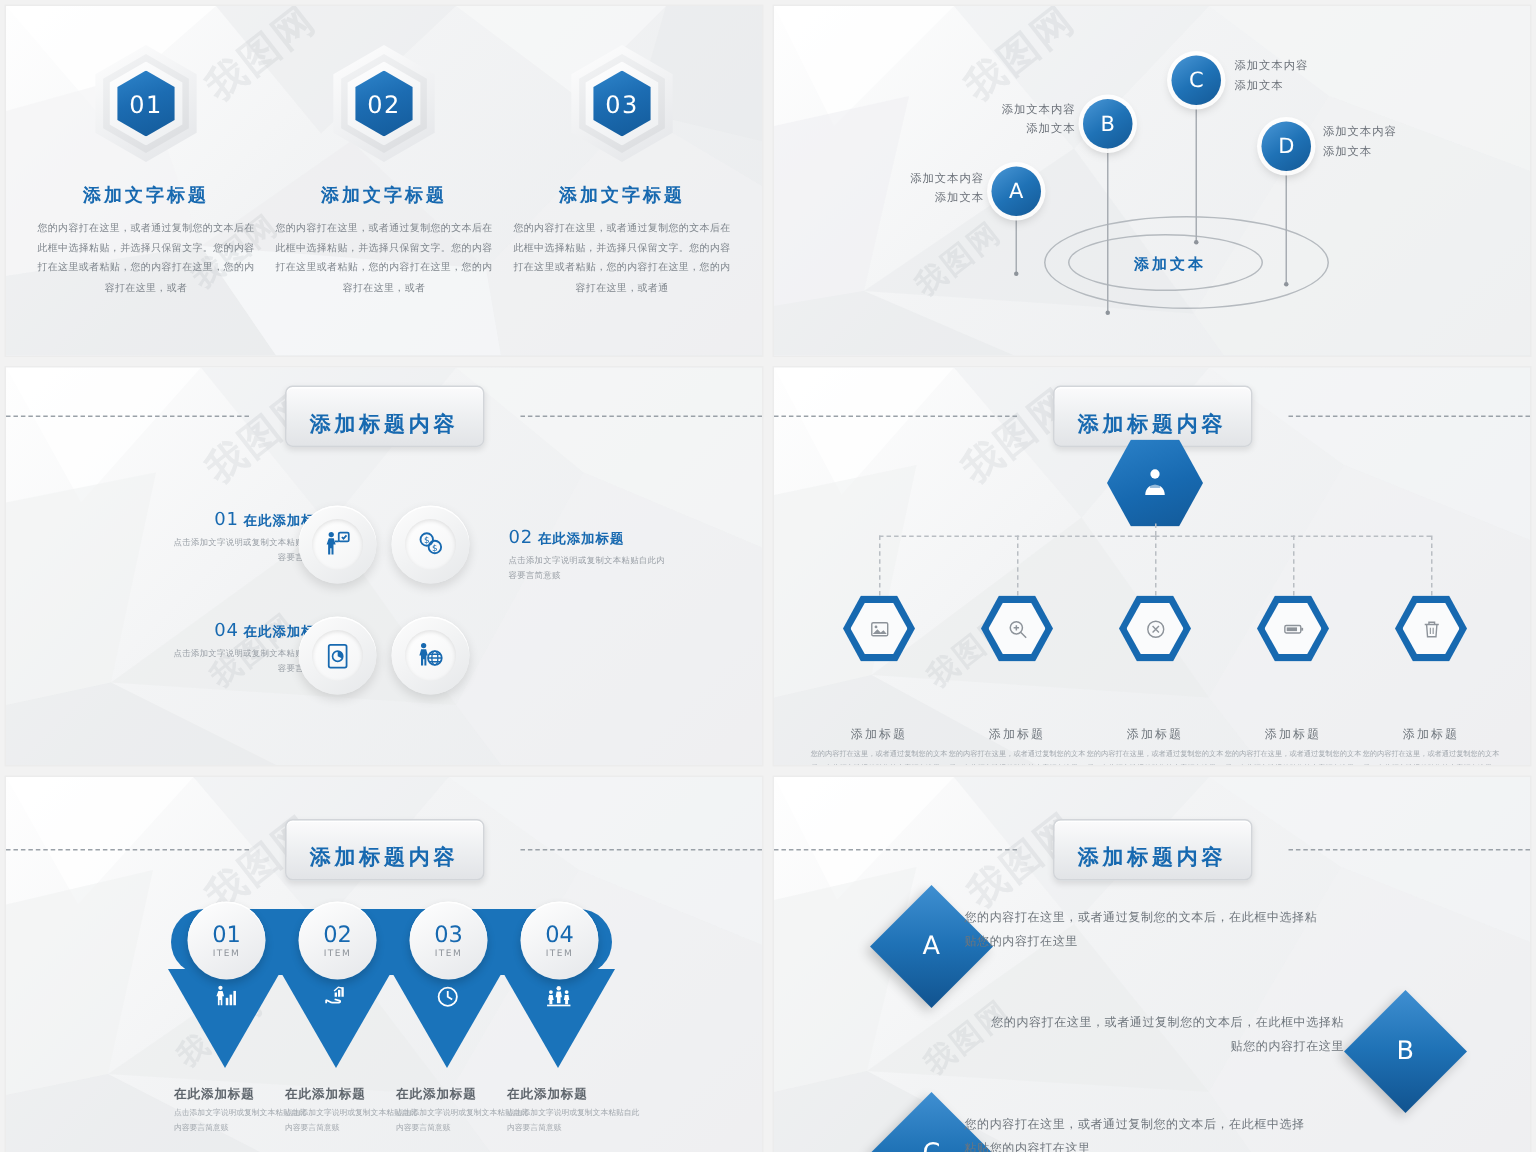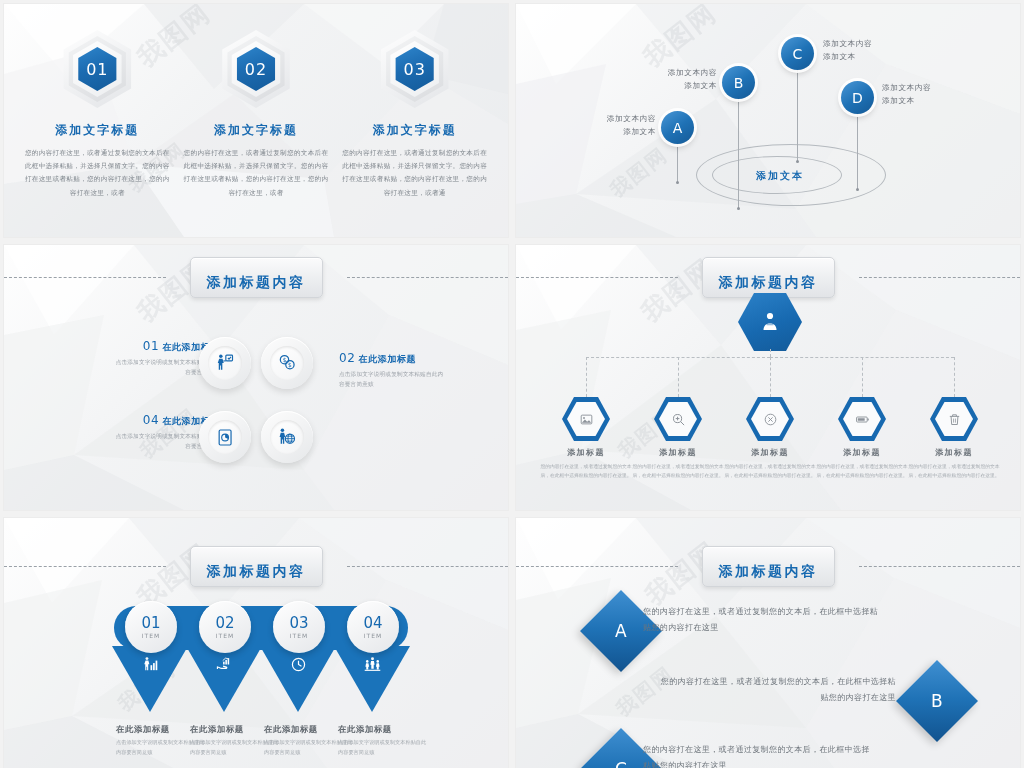--- a/index.html
+++ b/index.html
@@ -119,21 +119,21 @@
   }
   .hexout svg { position:relative; z-index:2; }
   .hexsolid {
     position:absolute; width:64px; height:58px;
     background:linear-gradient(160deg,#2b81c8 0%,#1769b0 55%,#135a99 100%);
     clip-path: polygon(25% 0%, 75% 0%, 100% 50%, 75% 100%, 25% 100%, 0% 50%);
     display:flex; align-items:center; justify-content:center;
     filter: drop-shadow(0 3px 5px rgba(0,0,0,.22));
   }
   .s4-item { position:absolute; width:96px; text-align:center; }
-  .s4-item h4 { color:#6e757c; font-size:8px; font-weight:bold; letter-spacing:1.4px; }
+  .s4-item h4 { color:#6e757c; font-size:8px; font-weight:normal; letter-spacing:1.4px;margin-top:37px; }
   .s4-item p { margin-top:4px; color:#a3a9af; font-size:4.8px; line-height:1.9; }
   .conn { position:absolute; border-color:#b9bec3; border-style:dashed; }
 
   
   .s5-bar { position:absolute; background:#1a73ba; }
   .tri {
     position:absolute; width:76px; height:66px; background:#1a73ba;
     clip-path: polygon(0% 0%, 100% 0%, 50% 100%);
     display:flex; align-items:flex-start; justify-content:center; padding-top:10px;
     filter: drop-shadow(0 3px 4px rgba(0,0,0,.18));

